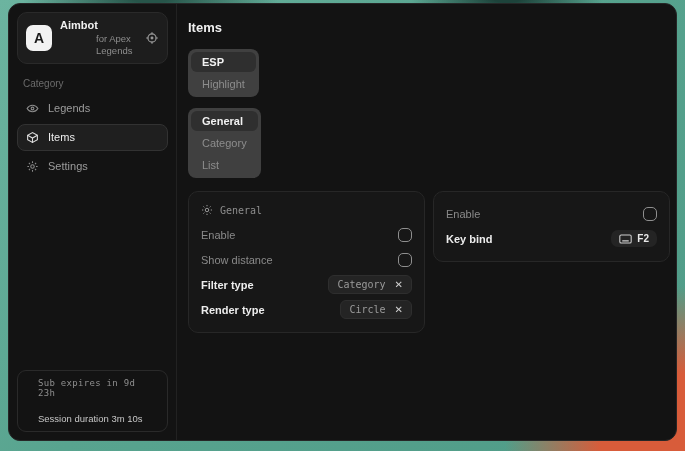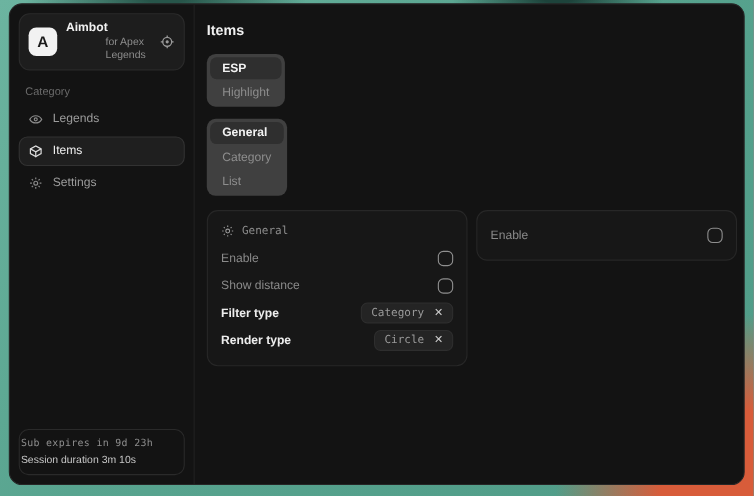--- a/index.html
+++ b/index.html
@@ -78,24 +78,24 @@
     background: #1f1f1f;
     border-color: #323232;
     color: #ededed;
   }
   .nav-item.active .nico { color: #dcdcdc; }
 
   .sidebar-spacer { flex: 1; }
   .footer-card {
     border: 1px solid #2a2a2a;
     border-radius: 9px;
-    padding: 7px 1px;
+    padding: 7px 20px;
     display: flex;
     flex-direction: column;
-    gap: 5px;
+    gap: 15px;
   }
   .footer-line1 {
     font-family: "DejaVu Sans Mono", monospace;
     color: #8f8f8f;
     font-size: 9px;
     letter-spacing: 0.3px;
   }
   .footer-line2 { color: #c7c7c7; font-size: 9.5px; }
 
   
@@ -313,17 +313,29 @@
             <span class="x">✕</span>
           </span>
         </div>
       </div>
 
       <div class="panel">
         <div class="row">
           <span class="row-label">Enable</span>
           <span class="checkbox"></span>
         </div>
+        <div class="row">
+          <span class="row-label bright">Key bind</span>
+          <span class="keybind">
+            <span class="kico">
+              <svg width="13" height="10" viewBox="0 0 24 18" fill="none" stroke="currentColor" stroke-width="2">
+                <rect x="1.5" y="1.5" width="21" height="15" rx="2.5"></rect>
+                <path d="M6 12.5h12"></path>
+              </svg>
+            </span>
+            <span class="kval">F2</span>
+          </span>
+        </div>
       </div>
     </div>
   </div>
 
 </div>
 
 </body></html>

